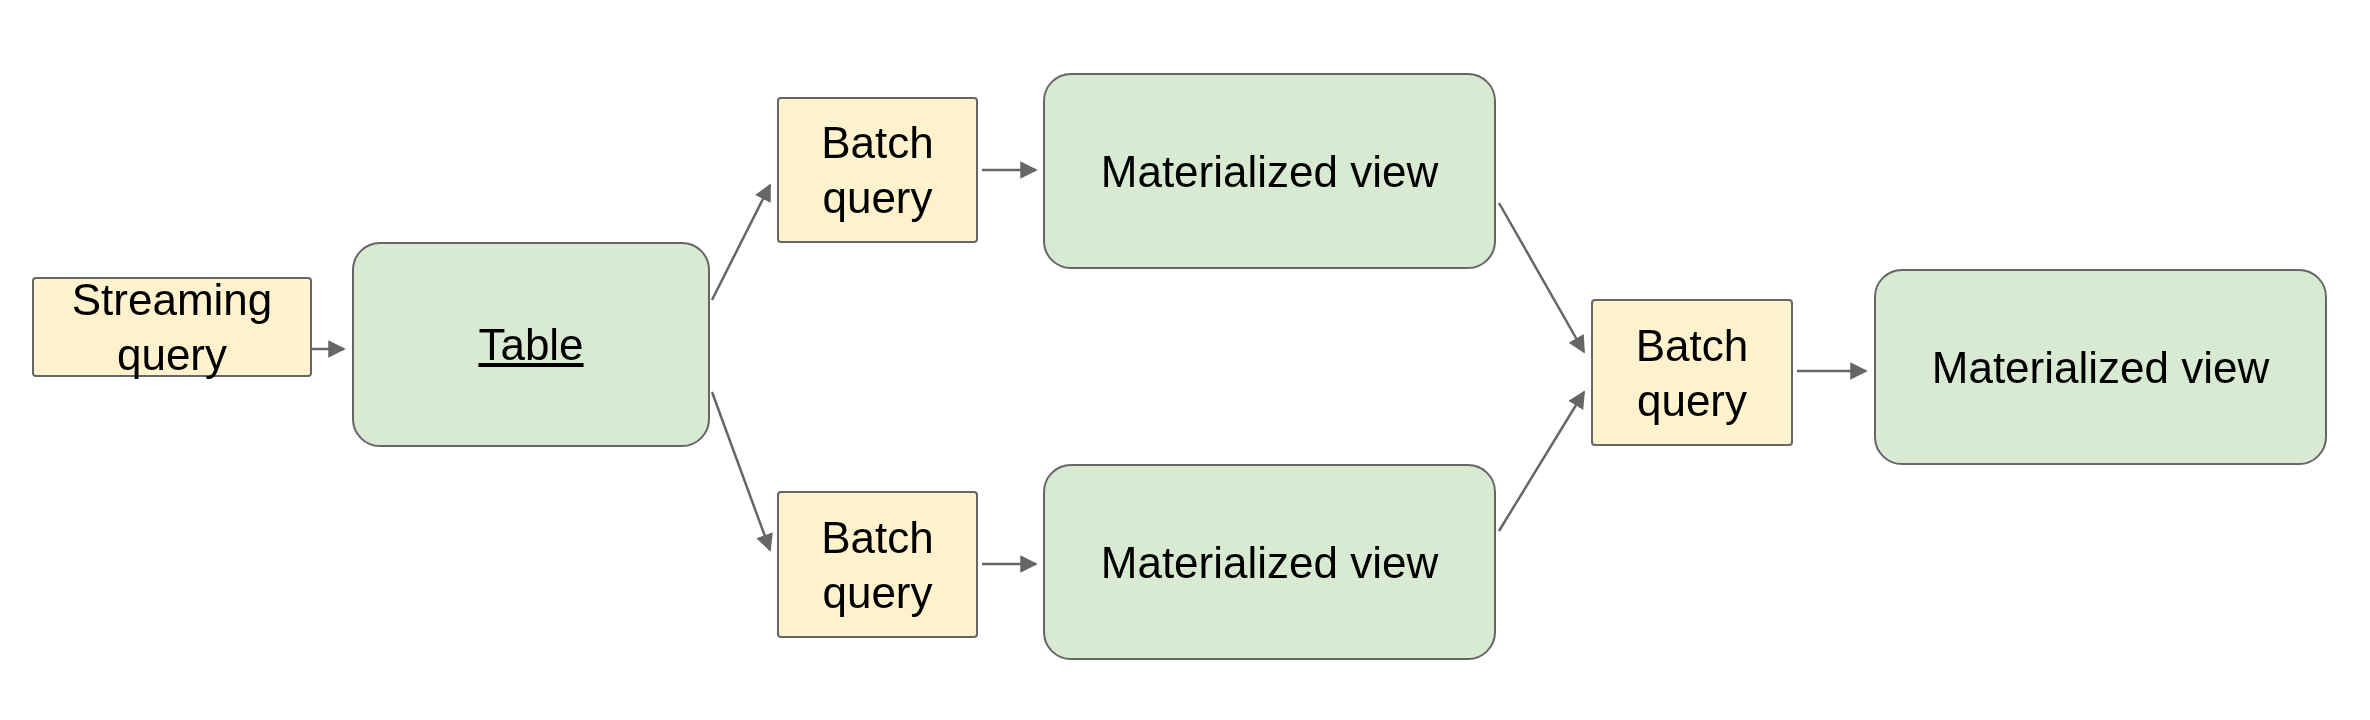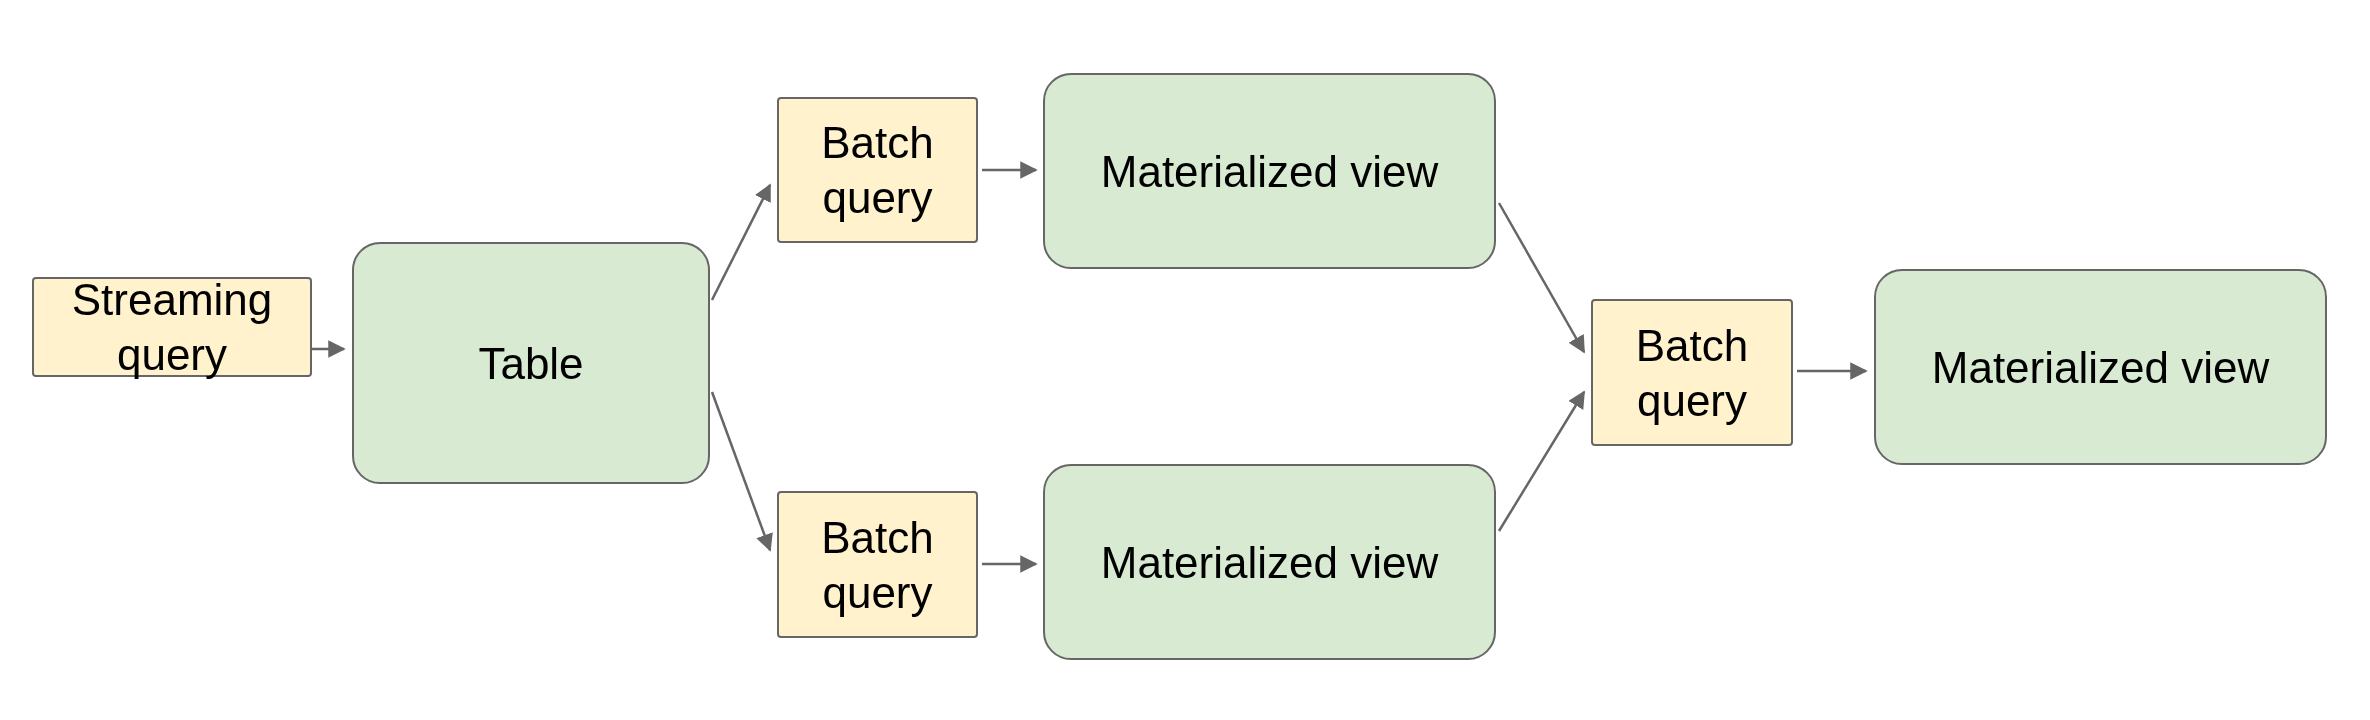--- a/index.html
+++ b/index.html
@@ -64,21 +64,21 @@
     <line class="edge" x1="982" y1="564" x2="1036" y2="564" marker-end="url(#arrowhead)"></line>
     <line class="edge" x1="1499" y1="203" x2="1584" y2="352" marker-end="url(#arrowhead)"></line>
     <line class="edge" x1="1499" y1="531" x2="1584" y2="392" marker-end="url(#arrowhead)"></line>
     <line class="edge" x1="1797" y1="371" x2="1866" y2="371" marker-end="url(#arrowhead)"></line>
   </svg>
 
   <div class="node node-query" style="left:32px; top:277px; width:280px; height:100px;">
     <span>Streaming query</span>
   </div>
 
-  <div class="node node-green" style="left:352px; top:242px; width:358px; height:242px;">
+  <div class="node node-green" style="left:352px; top:242px; width:358px; height:205px;text-decoration:underline;">
     <span>Table</span>
   </div>
 
   <div class="node node-query" style="left:777px; top:97px; width:201px; height:146px;">
     <span>Batch query</span>
   </div>
 
   <div class="node node-green" style="left:1043px; top:73px; width:453px; height:196px;">
     <span>Materialized view</span>
   </div>

